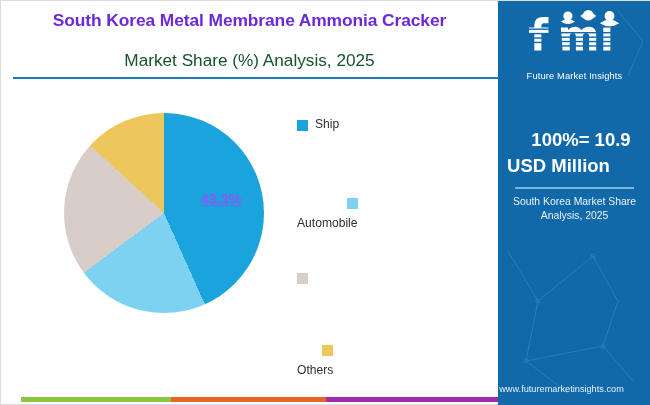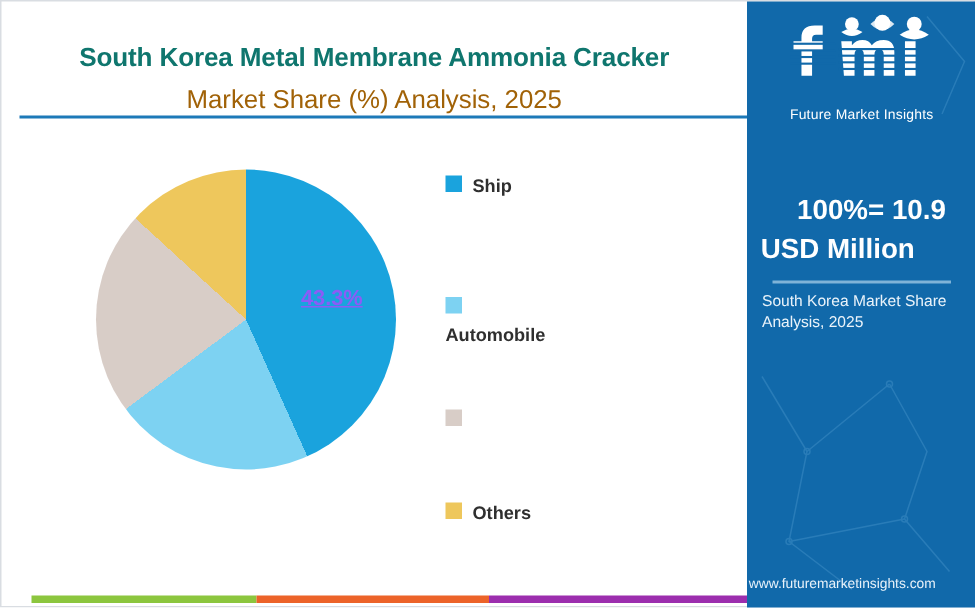--- a/index.html
+++ b/index.html
@@ -16,26 +16,25 @@
     border:1px solid #d9dde2;
   }
 
   
   .title-wrap {
     position:absolute; left:0; top:0; width:497px; height:78px;
     display:flex; flex-direction:column; align-items:center; justify-content:flex-start;
     padding-top:9px;
   }
   .title-line1 {
-    font-size:17.4px; font-weight:bold; color:#0f766e; letter-spacing:-0.1px;
-    white-space:nowrap;
-    margin-top:18px;
+    font-size:17.4px; font-weight:bold; color:#6d28d9; letter-spacing:-0.1px;
+    white-space:nowrap;
   }
   .title-line2 {
-    font-size:17.2px; font-weight:normal; color:#a16207; margin-top:7px;
+    font-size:17.2px; font-weight:normal; color:#14532d; margin-top:19px;
     white-space:nowrap;
   }
   .title-rule {
     position:absolute; left:12px; top:76px; width:486px; height:2px;
     background:#1c79b8;
   }
 
   
   .pie-area {
     position:absolute; left:0; top:80px; width:290px; height:300px;
@@ -48,23 +47,22 @@
     position:absolute; font-size:14.5px; font-weight:bold; color:#8b5cf6;
     white-space:nowrap;
     text-decoration:underline;
   }
 
   
   .legend {
     position:absolute; left:296px; top:92px; width:200px; height:290px;
   }
   .legend-item {
-    position:absolute; display:flex; align-items:flex-start; gap:7px;
-    white-space:nowrap;
-    font-weight:bold;
+    position:absolute; display:flex; align-items:flex-end; gap:7px;
+    white-space:nowrap;
   }
   .legend-swatch { width:11px; height:11px; flex:0 0 auto; }
   .legend-label { font-size:12.1px; color:#2f2f2f; }
 
   
   .side-panel {
     position:absolute; left:497px; top:0; width:153px; height:405px;
     background:#1169aa;
     overflow:hidden;
   }
@@ -82,21 +80,21 @@
   }
   .stat-big2 {
     position:absolute; left:0; top:154px; width:121px; text-align:center;
     font-size:18.5px; font-weight:bold; color:#ffffff; white-space:nowrap;
   }
   .stat-rule {
     position:absolute; left:17px; top:186px; width:119px; height:1.6px;
     background:#7fb3d8;
   }
   .stat-sub {
-    position:absolute; left:10px; top:194px; width:133px; 
+    position:absolute; left:10px; top:194px; width:133px; text-align:center;
     font-size:10.4px; color:#eaf3fa; line-height:14px;
   }
   .site-url {
     position:absolute; left:0; top:383px; width:127px; text-align:center;
     font-size:9.2px; color:#e8f2fa;
   }
 
   
   .bottombar {
     position:absolute; left:20px; top:396px; height:5px; width:477px;
@@ -125,21 +123,21 @@
         <span class="legend-swatch" style="background: rgb(26, 163, 221);"></span>
         <span class="legend-label">Ship</span>
       </div>
       <div class="legend-item" style="top: 105px; left: 0px; flex-direction: column;">
         <span class="legend-swatch" style="background: rgb(125, 210, 242);"></span>
         <span class="legend-label">Automobile</span>
       </div>
       <div class="legend-item" style="top: 180px; left: 0px;">
         <span class="legend-swatch" style="background: rgb(216, 205, 199);"></span>
       </div>
-      <div class="legend-item" style="top: 242px; left: 0px;">
+      <div class="legend-item" style="top: 252px; left: 0px; flex-direction: column;">
         <span class="legend-swatch" style="background: rgb(238, 199, 92);"></span>
         <span class="legend-label">Others</span>
       </div>
     </div>
 
   <div class="side-panel">
 
     <svg class="deco" width="153" height="405" viewBox="0 0 153 405">
       <path d="M10 250 L40 300 L28 360 L70 392"></path>
       <path d="M95 255 L120 300 L105 345 L135 380"></path>

